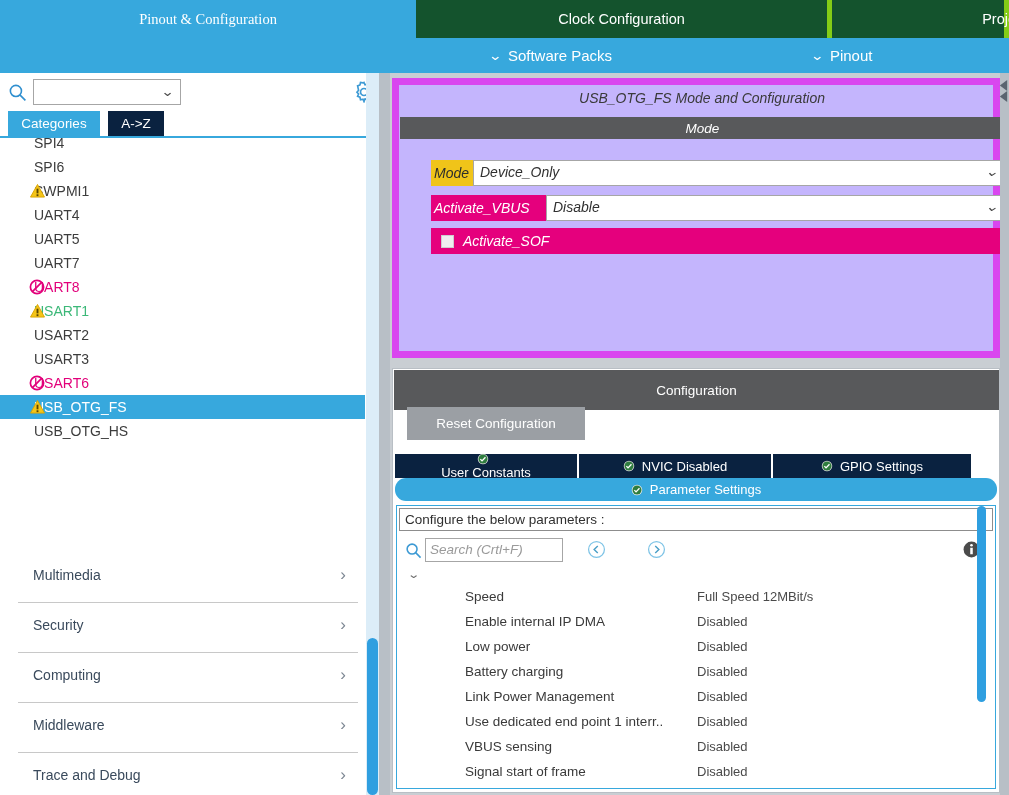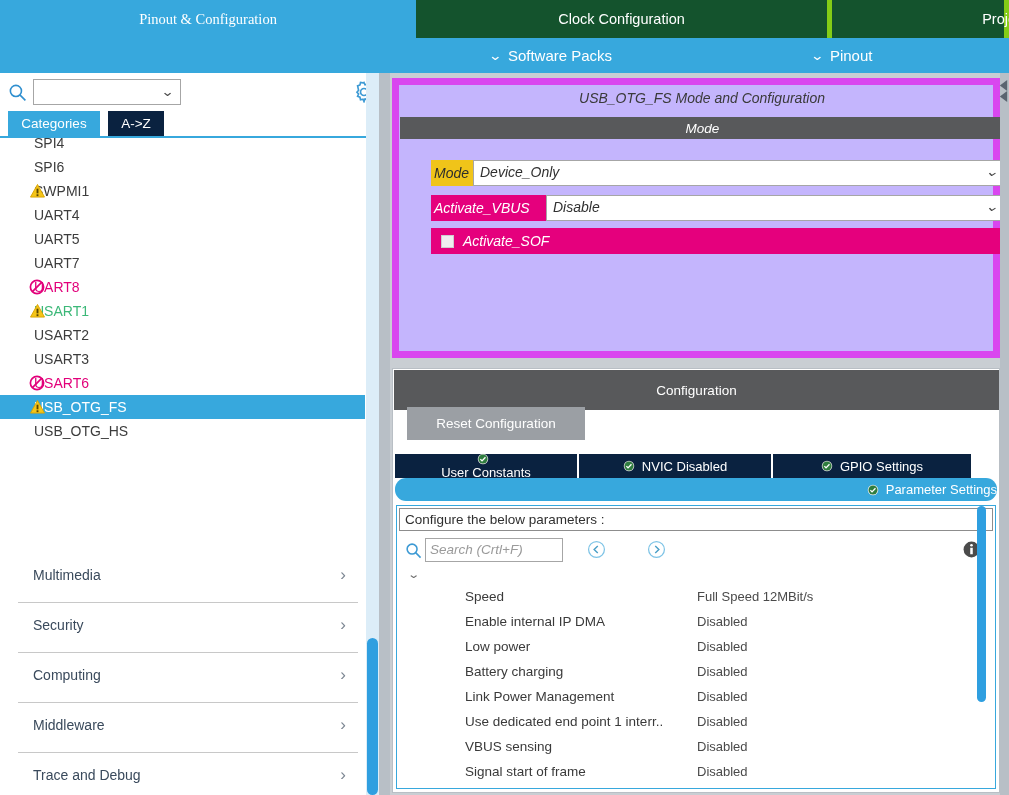--- a/index.html
+++ b/index.html
@@ -102,21 +102,21 @@
     display:flex;align-items:center;justify-content:center;
     border:1px solid #9b9fa4;box-sizing:border-box;
   }
 
   .ctabs{position:absolute;left:2px;top:85px;width:602px;height:24px;display:flex;}
   .ctab{height:24px;display:flex;align-items:center;justify-content:center;background:#0a2240;color:#ffffff;font-size:13px;border-right:2px solid #ffffff;box-sizing:border-box;}
   .ctab:last-child{border-right:none;}
   .ctab.w1{width:184px;flex-direction:column;}
   .ctab.w2{width:194px;}
   .ctab.w3{width:198px;}
-  .ctab2{position:absolute;left:2px;top:109px;width:602px;height:23px;background:#37a8dd;color:#ffffff;font-size:13px;display:flex;align-items:center;justify-content:flex-end;border-radius:11px;}
+  .ctab2{position:absolute;left:2px;top:109px;width:602px;height:23px;background:#37a8dd;color:#ffffff;font-size:13px;display:flex;align-items:center;justify-content:center;border-radius:11px;}
   .okicon{width:12px;height:12px;margin-right:7px;flex:0 0 auto;}
 
   .innerbox{position:absolute;left:3px;top:136px;width:600px;height:284px;border:1px solid #37a8dd;box-sizing:border-box;background:#ffffff;}
   .cfgnote{position:absolute;left:2px;top:2px;width:594px;height:23px;border:1px solid #8d8d8d;background:#ffffff;box-sizing:border-box;display:flex;align-items:center;padding-left:5px;font-size:13.5px;color:#2f2f2f;}
 
   .searchbar2{position:absolute;left:2px;top:30px;width:594px;height:30px;}
   .mag2{position:absolute;left:6px;top:6px;width:17px;height:17px;}
   .sinput{position:absolute;left:26px;top:2px;width:138px;height:24px;border:1px solid #a6a6a6;background:#ffffff;box-sizing:border-box;font-style:italic;color:#9a9a9a;font-size:13.5px;padding-left:4px;line-height:22px;}
   .navbtn{position:absolute;top:4px;width:19px;height:19px;}
   .navprev{left:188px;}

